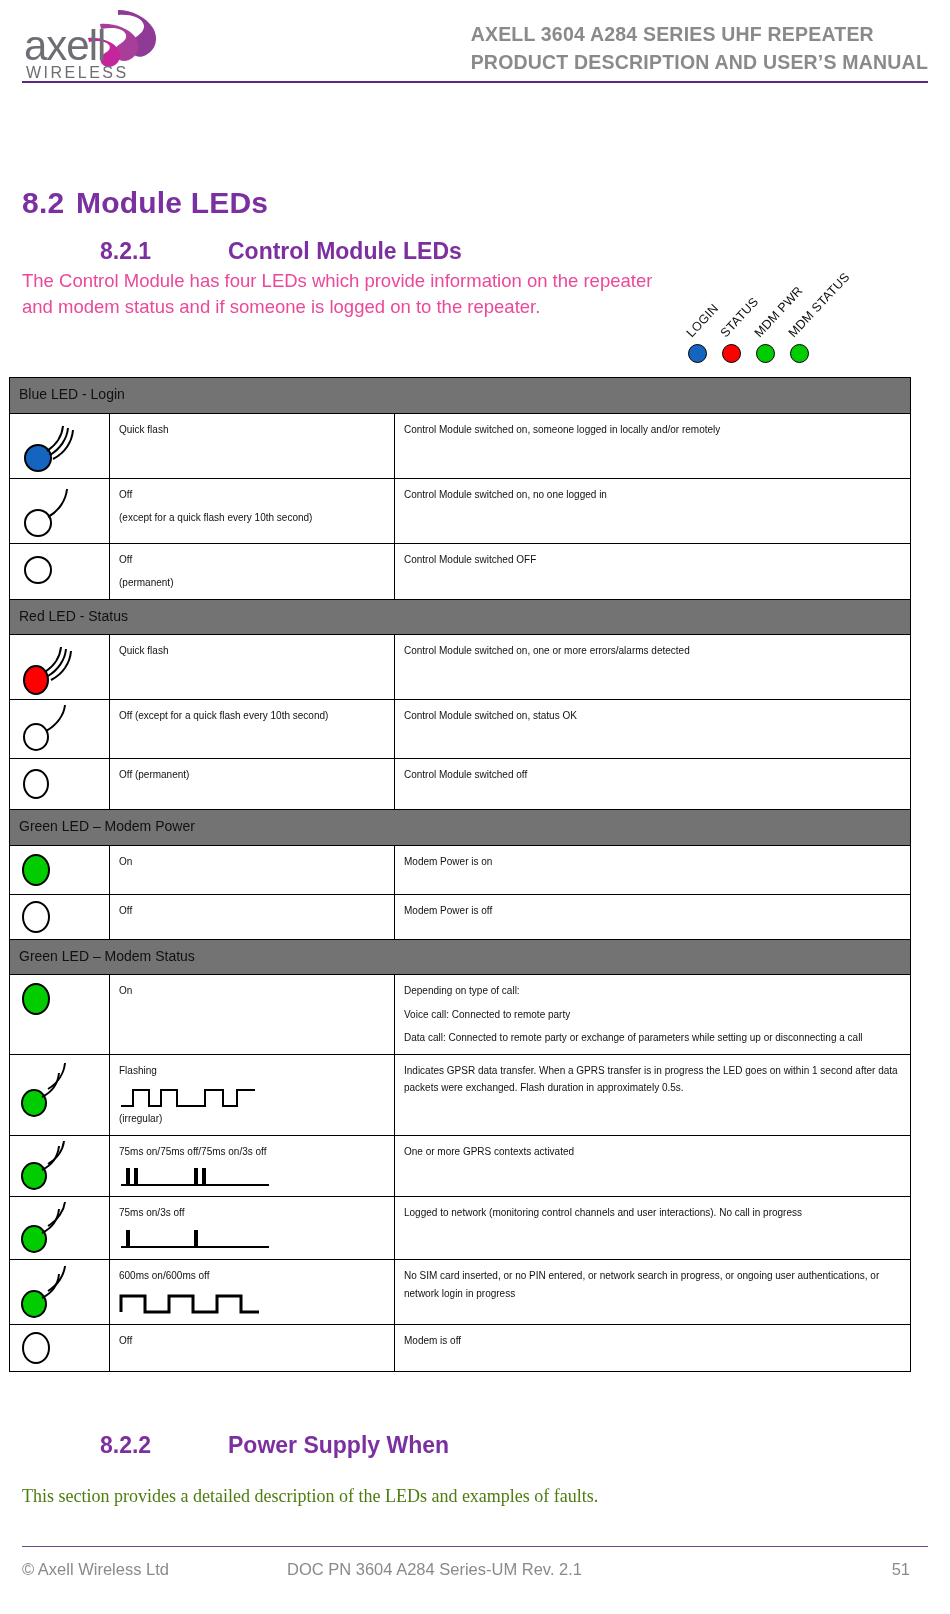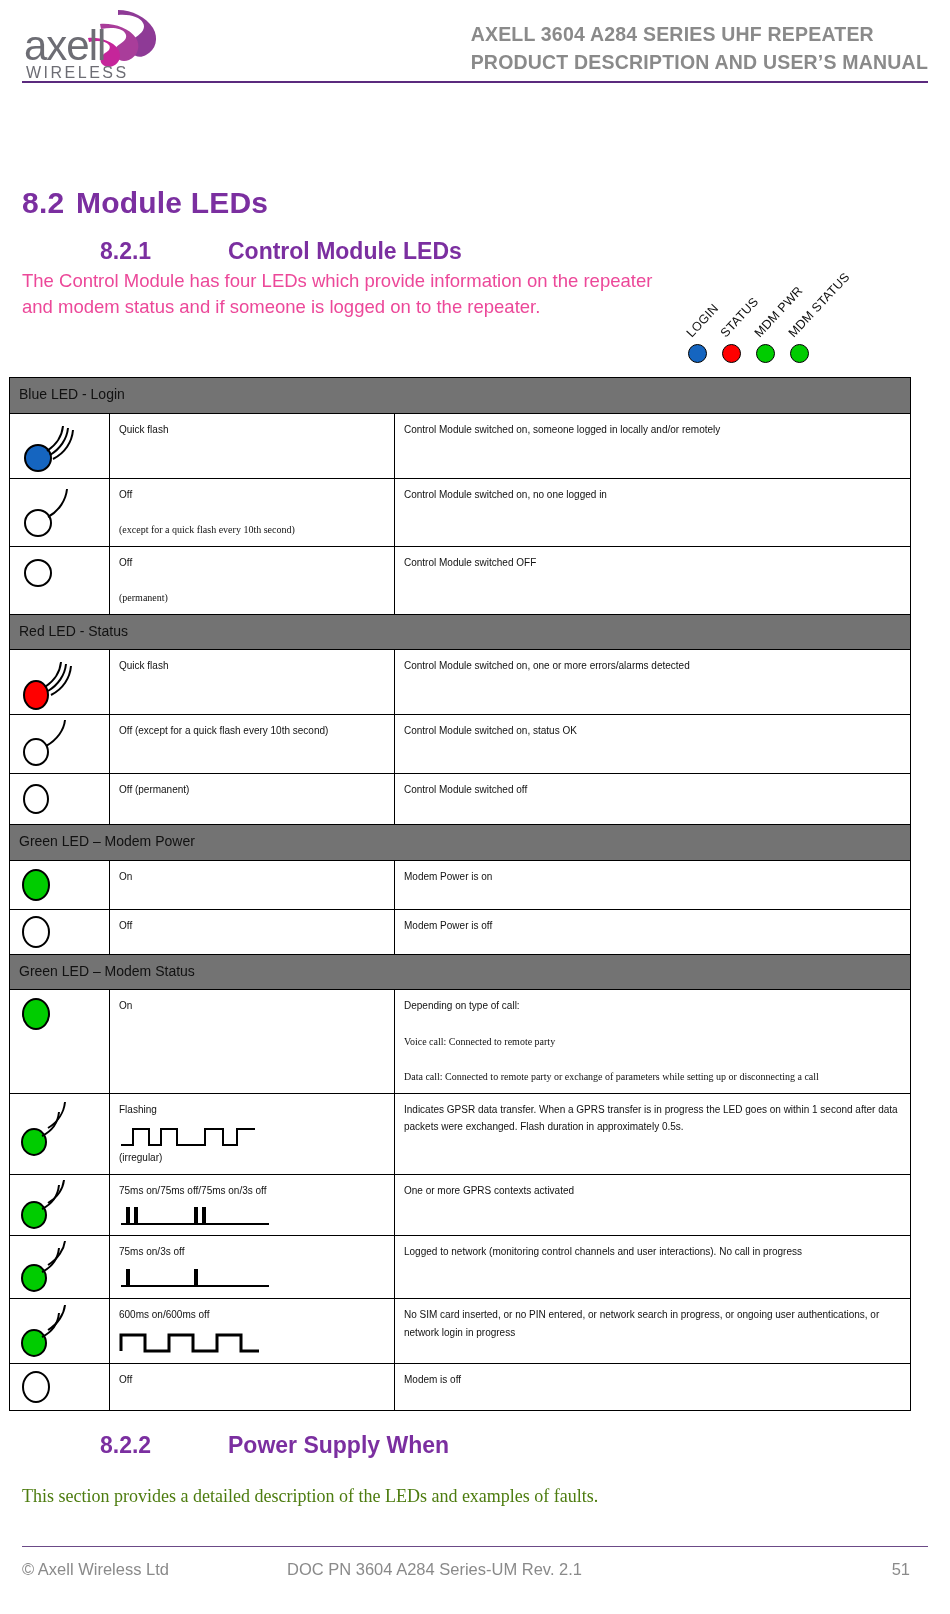--- a/index.html
+++ b/index.html
@@ -152,21 +152,21 @@
     background: #737373;
     font-size: 14px;
     padding: 8px 9px 9px 9px;
     height: 14px;
   }
   td.icon-cell {
     padding: 4px 2px 4px 4px;
     text-align: left;
   }
   .cell-p { margin: 0; }
-  .cell-p + .cell-p { margin-top: 18px; font-family: Liberation Serif, serif; }
+  .cell-p + .cell-p { margin-top: 6px; }
   .cell-gap { margin-top: 12px; }
 
   
   .icon-wrap { display: block; }
 
   
   .wave { display: block; margin-top: 5px; }
 
   
   .footer-rule {

